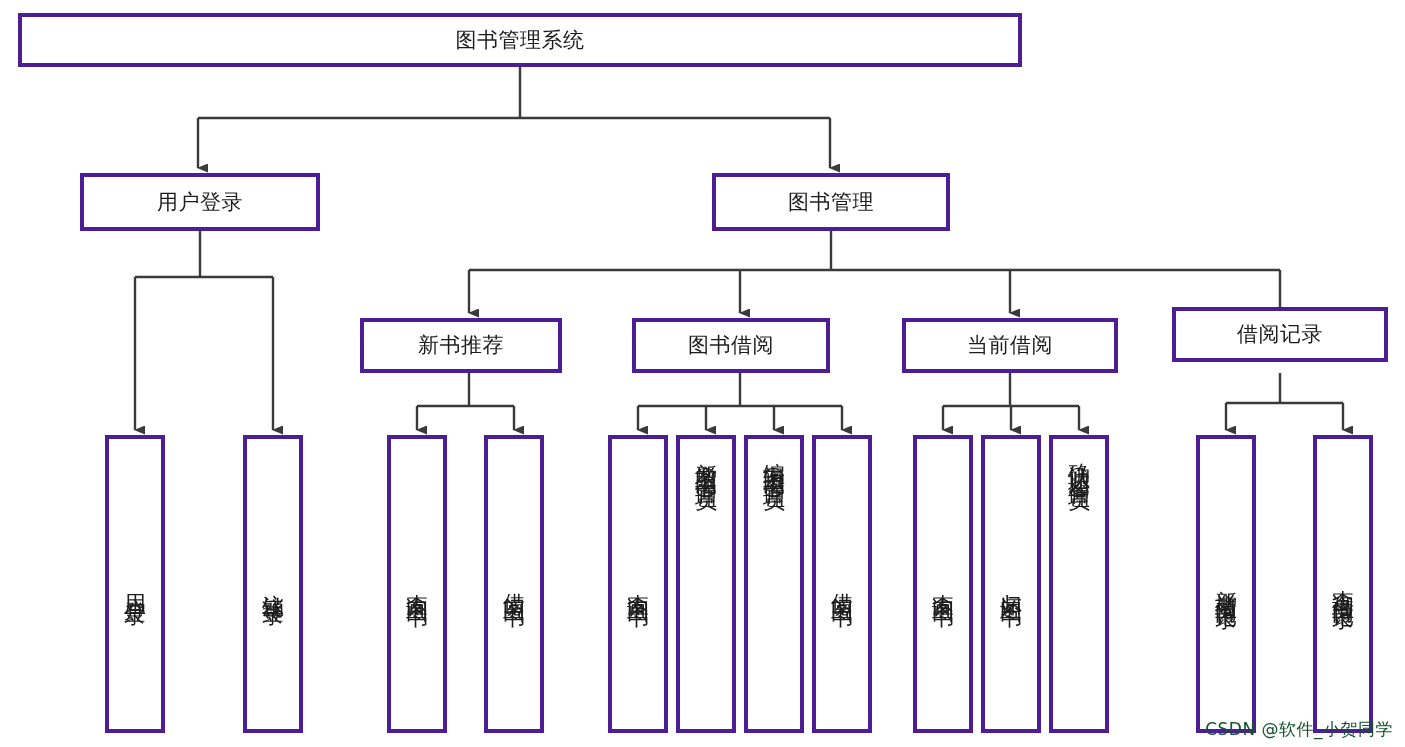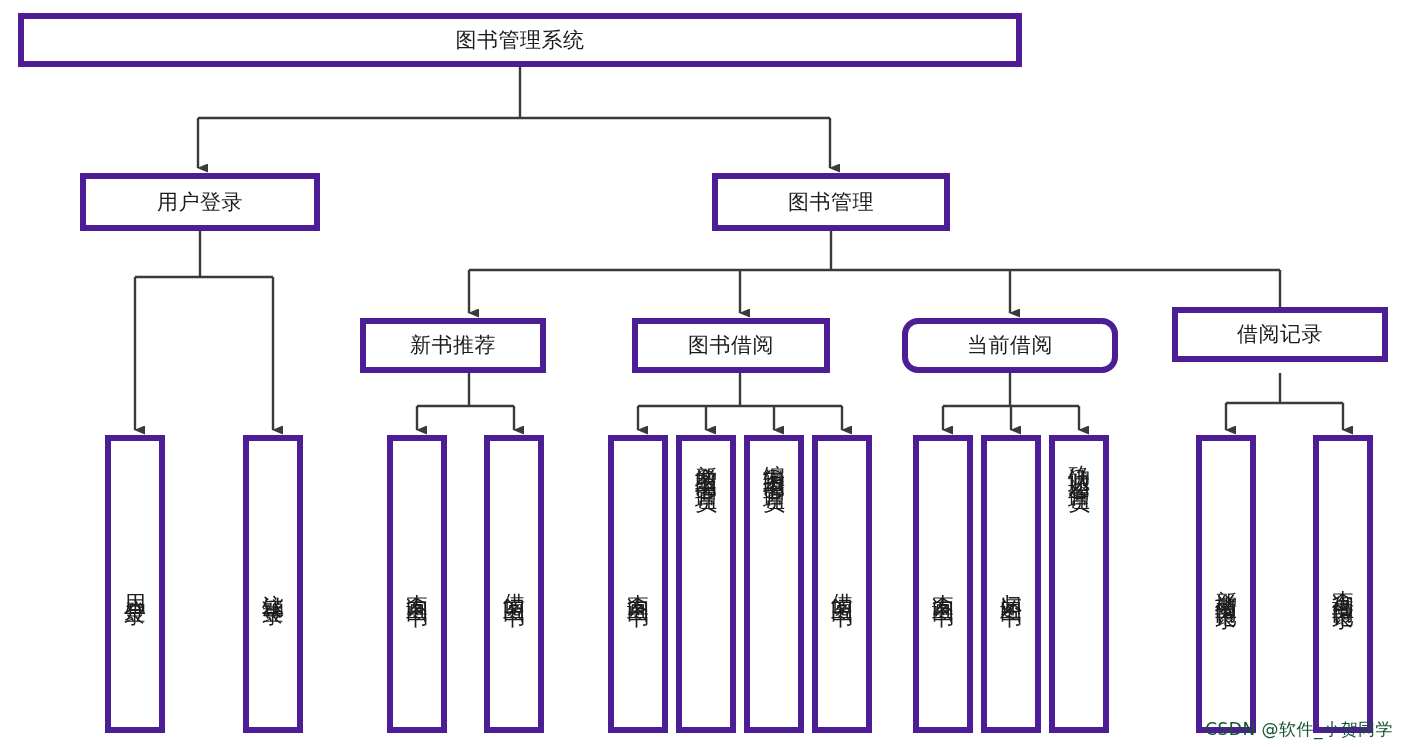--- a/index.html
+++ b/index.html
@@ -20,21 +20,21 @@
   #edge-layer {
     position: absolute;
     left: 0;
     top: 0;
     width: 1405px;
     height: 747px;
   }
   .node {
     position: absolute;
     box-sizing: border-box;
-    border: 6px solid #4c1d95;
+    border: 4px solid #4c1d95;
     background: #ffffff;
     color: #1a1a1a;
     display: flex;
     align-items: center;
     justify-content: center;
     z-index: 2;
   }
   .node-label {
     font-size: 21px;
     line-height: 1.15;
@@ -133,27 +133,27 @@
     <span class="node-label">图书管理系统</span>
   </div>
 
   <div class="node" style="left:80px; top:173px; width:240px; height:58px;">
     <span class="node-label">用户登录</span>
   </div>
   <div class="node" style="left:712px; top:173px; width:238px; height:58px;">
     <span class="node-label">图书管理</span>
   </div>
 
-  <div class="node" style="left:360px; top:318px; width:186px; height:55px;">
+  <div class="node" style="left:360px; top:318px; width:202px; height:55px;">
     <span class="node-label">新书推荐</span>
   </div>
   <div class="node" style="left:632px; top:318px; width:198px; height:55px;">
     <span class="node-label">图书借阅</span>
   </div>
-  <div class="node" style="left:902px; top:318px; width:216px; height:55px;border-radius:16px;">
+  <div class="node" style="left:902px; top:318px; width:216px; height:55px;">
     <span class="node-label">当前借阅</span>
   </div>
   <div class="node" style="left:1172px; top:307px; width:216px; height:55px;">
     <span class="node-label">借阅记录</span>
   </div>
 
   <div class="node leaf center-text" style="left:105px; top:435px; width:60px; height:298px;">
     <span class="node-label">用户登录</span>
   </div>
   <div class="node leaf center-text" style="left:243px; top:435px; width:60px; height:298px;">

